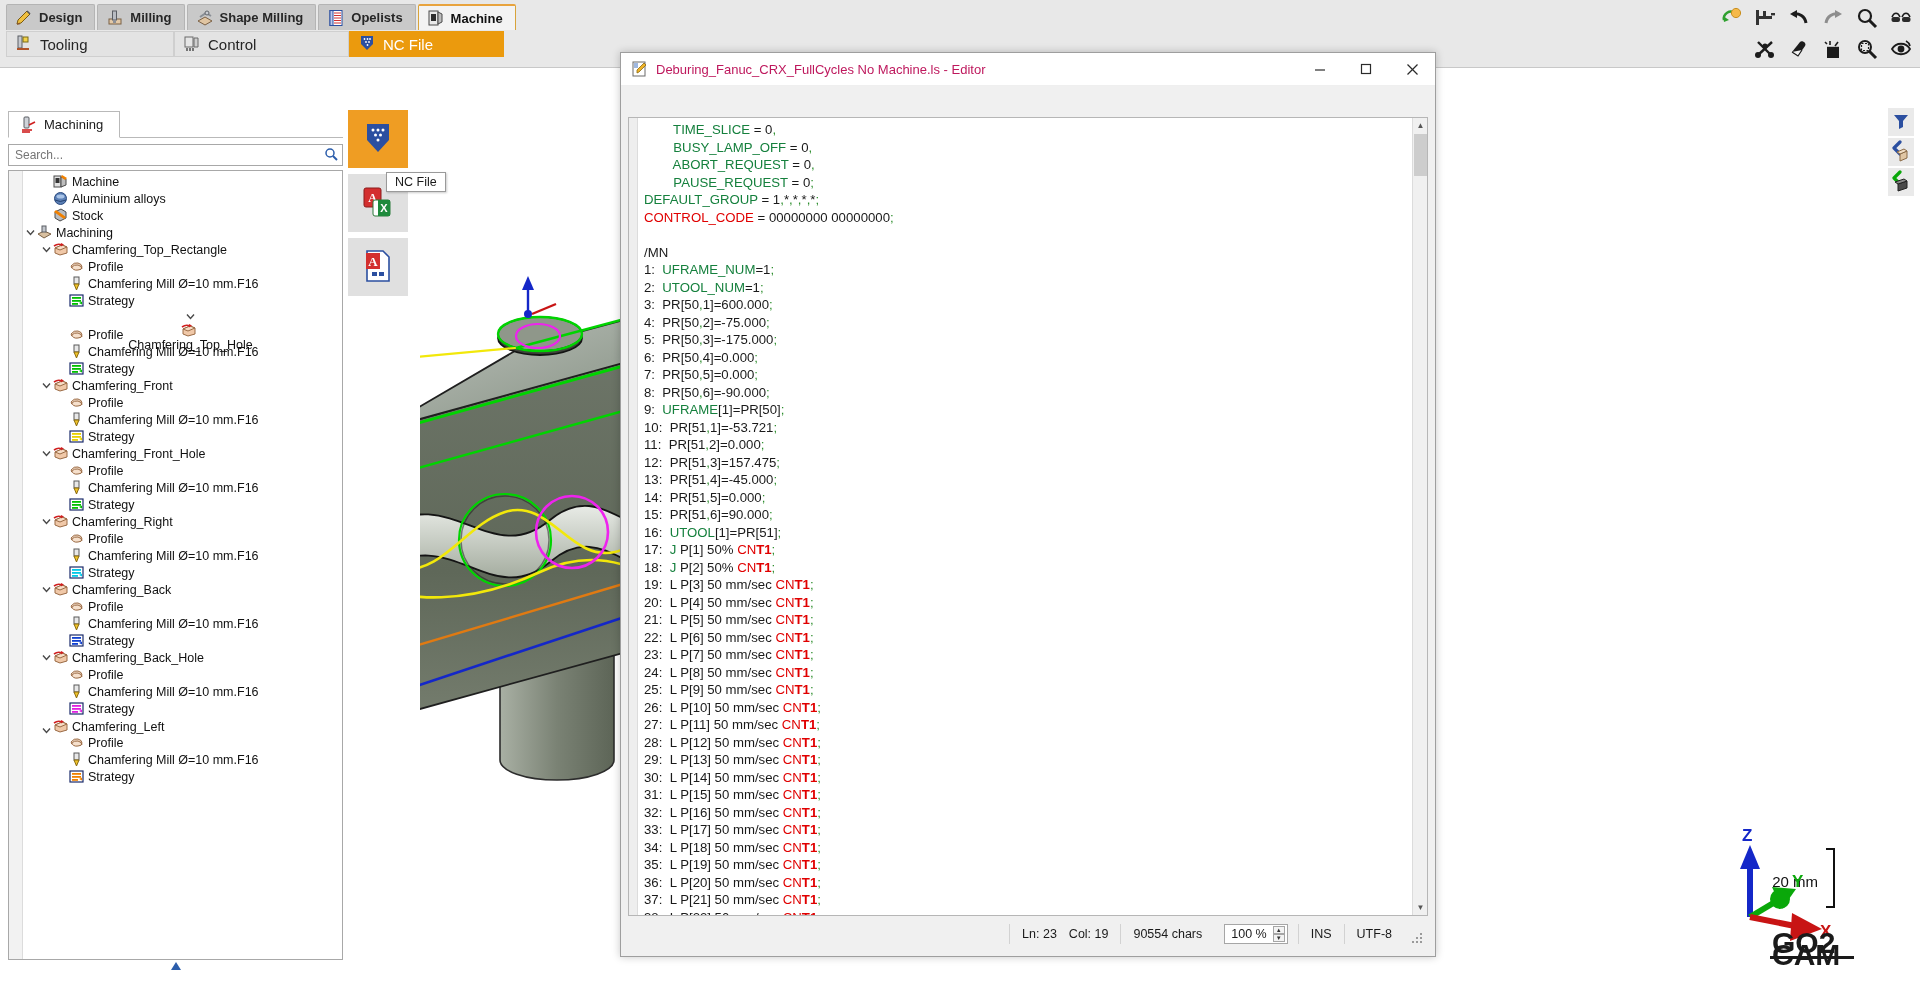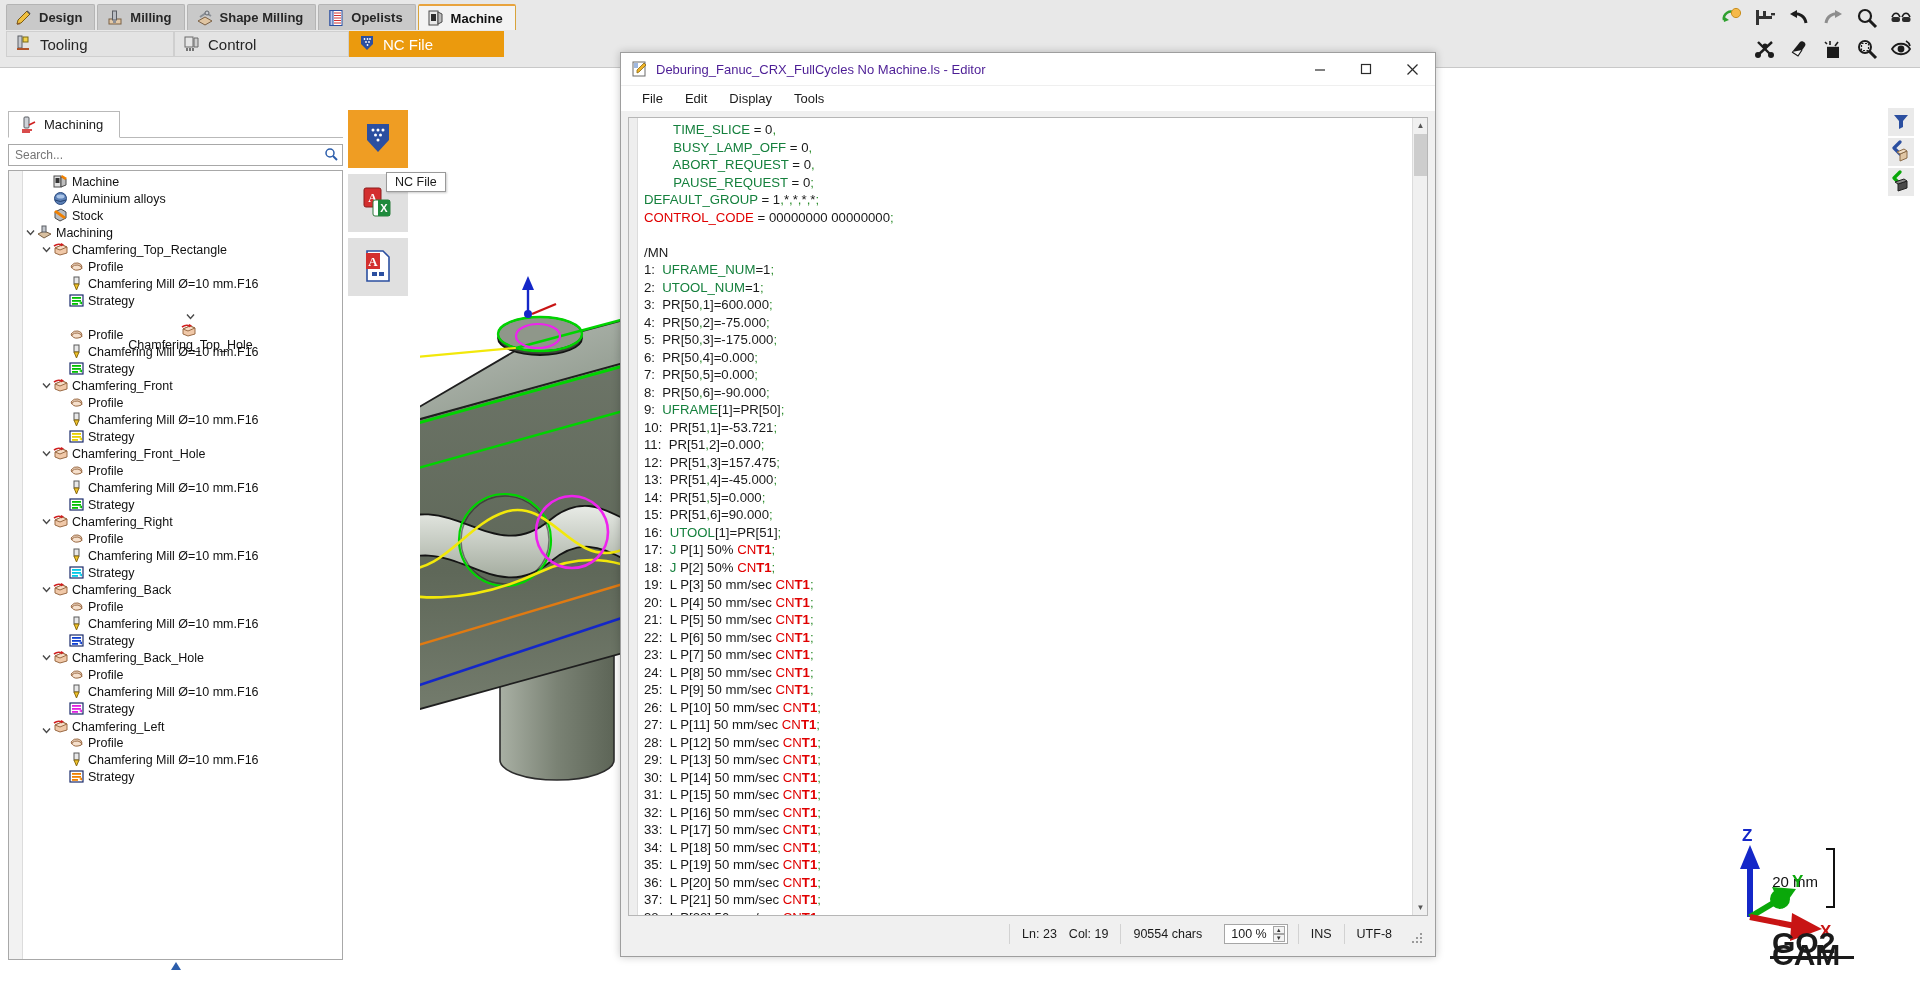--- a/index.html
+++ b/index.html
@@ -83,21 +83,21 @@
   #scalebar { position:absolute; right:28px; top:745px; width:130px; height:70px; }
 
   
   #triad { position:absolute; right:22px; bottom:10px; width:150px; height:140px; }
 
   
   #editor { position:absolute; left:620px; top:52px; width:816px; height:905px;
             background:#f0f0f0; border:1px solid #9e9e9e; box-shadow:0 0 8px rgba(0,0,0,.22); }
   #ed-title { height:33px; display:flex; align-items:center; background:#ffffff; border-bottom:1px solid #efefef; }
   #ed-title .ti { width:16px; height:16px; margin:0 8px 0 11px; }
-  #ed-titletext { flex:1; font-size:13px; color:#4c1d95; }
+  #ed-titletext { flex:1; font-size:13px; color:#be185d; }
   .winbtn { width:46px; height:32px; display:flex; align-items:center; justify-content:center; }
   #ed-menu { height:25px; display:flex; align-items:center; gap:0; background:#ffffff; padding-left:10px; }
   .mi { padding:0 11px; font-size:13px; color:#1a1a1a; height:22px; display:flex; align-items:center; }
   #ed-body { position:absolute; left:7px; top:64px; right:7px; bottom:40px; background:#ffffff;
              border:1px solid #b6b6b6; overflow:hidden; display:flex; }
   #ed-gutter { width:9px; background:#eeeeee; border-right:1px solid #dcdcdc; flex:0 0 9px; }
   #ed-code { flex:1; padding:3px 0 0 6px; font-family:"Liberation Sans", sans-serif;
              font-size:13.2px; line-height:17.5px; white-space:pre; overflow:hidden; }
   #ed-vscroll { width:15px; background:#f0f0f0; border-left:1px solid #dcdcdc; flex:0 0 15px; position:relative; }
   #ed-vscroll .arrowup, #ed-vscroll .arrowdn { position:absolute; left:0; width:15px; height:15px;
@@ -926,26 +926,20 @@
         </svg>
     </div>
     <div class="winbtn">
       <svg width="13" height="13" viewBox="0 0 13 13">
           <line x1="1.5" y1="1.5" x2="11.5" y2="11.5" stroke="#2b2b2b" stroke-width="1.3"></line>
           <line x1="11.5" y1="1.5" x2="1.5" y2="11.5" stroke="#2b2b2b" stroke-width="1.3"></line>
         </svg>
     </div>
   </div>
 
-  <div id="ed-menu">
-    <div class="mi">File</div>
-    <div class="mi">Edit</div>
-    <div class="mi">Display</div>
-    <div class="mi">Tools</div>
-  </div>
 
   <div id="ed-body">
     <div id="ed-gutter"></div>
     <div id="ed-code"><div>        <span class="c-mag">TIME_SLICE</span> = 0<span class="c-grn">,</span></div><div>        <span class="c-mag">BUSY_LAMP_OFF</span> = 0<span class="c-grn">,</span></div><div>        <span class="c-mag">ABORT_REQUEST</span> = 0<span class="c-grn">,</span></div><div>        <span class="c-mag">PAUSE_REQUEST</span> = 0<span class="c-grn">;</span></div><div><span class="c-mag">DEFAULT_GROUP</span> = 1<span class="c-grn">,</span>*<span class="c-grn">,</span>*<span class="c-grn">,</span>*<span class="c-grn">,</span>*<span class="c-grn">;</span></div><div><span class="c-red">CONTROL_CODE</span> = 00000000 00000000<span class="c-grn">;</span></div><div>&nbsp;</div><div>/MN</div><div>1:  <span class="c-mag">UFRAME_NUM</span>=1<span class="c-grn">;</span></div><div>2:  <span class="c-mag">UTOOL_NUM</span>=1<span class="c-grn">;</span></div><div>3:  PR[50<span class="c-grn">,</span>1]=600.000<span class="c-grn">;</span></div><div>4:  PR[50<span class="c-grn">,</span>2]=-75.000<span class="c-grn">;</span></div><div>5:  PR[50<span class="c-grn">,</span>3]=-175.000<span class="c-grn">;</span></div><div>6:  PR[50<span class="c-grn">,</span>4]=0.000<span class="c-grn">;</span></div><div>7:  PR[50<span class="c-grn">,</span>5]=0.000<span class="c-grn">;</span></div><div>8:  PR[50<span class="c-grn">,</span>6]=-90.000<span class="c-grn">;</span></div><div>9:  <span class="c-mag">UFRAME</span>[1]=PR[50]<span class="c-grn">;</span></div><div>10:  PR[51<span class="c-grn">,</span>1]=-53.721<span class="c-grn">;</span></div><div>11:  PR[51<span class="c-grn">,</span>2]=0.000<span class="c-grn">;</span></div><div>12:  PR[51<span class="c-grn">,</span>3]=157.475<span class="c-grn">;</span></div><div>13:  PR[51<span class="c-grn">,</span>4]=-45.000<span class="c-grn">;</span></div><div>14:  PR[51<span class="c-grn">,</span>5]=0.000<span class="c-grn">;</span></div><div>15:  PR[51<span class="c-grn">,</span>6]=90.000<span class="c-grn">;</span></div><div>16:  <span class="c-mag">UTOOL</span>[1]=PR[51]<span class="c-grn">;</span></div><div>17:  <span class="c-mag">J</span> P[1] 50% <span class="c-red">CN</span><span class="c-redb">T1</span><span class="c-grn">;</span></div><div>18:  <span class="c-mag">J</span> P[2] 50% <span class="c-red">CN</span><span class="c-redb">T1</span><span class="c-grn">;</span></div><div>19:  L P[3] 50 mm/sec <span class="c-red">CN</span><span class="c-redb">T1</span><span class="c-grn">;</span></div><div>20:  L P[4] 50 mm/sec <span class="c-red">CN</span><span class="c-redb">T1</span><span class="c-grn">;</span></div><div>21:  L P[5] 50 mm/sec <span class="c-red">CN</span><span class="c-redb">T1</span><span class="c-grn">;</span></div><div>22:  L P[6] 50 mm/sec <span class="c-red">CN</span><span class="c-redb">T1</span><span class="c-grn">;</span></div><div>23:  L P[7] 50 mm/sec <span class="c-red">CN</span><span class="c-redb">T1</span><span class="c-grn">;</span></div><div>24:  L P[8] 50 mm/sec <span class="c-red">CN</span><span class="c-redb">T1</span><span class="c-grn">;</span></div><div>25:  L P[9] 50 mm/sec <span class="c-red">CN</span><span class="c-redb">T1</span><span class="c-grn">;</span></div><div>26:  L P[10] 50 mm/sec <span class="c-red">CN</span><span class="c-redb">T1</span><span class="c-grn">;</span></div><div>27:  L P[11] 50 mm/sec <span class="c-red">CN</span><span class="c-redb">T1</span><span class="c-grn">;</span></div><div>28:  L P[12] 50 mm/sec <span class="c-red">CN</span><span class="c-redb">T1</span><span class="c-grn">;</span></div><div>29:  L P[13] 50 mm/sec <span class="c-red">CN</span><span class="c-redb">T1</span><span class="c-grn">;</span></div><div>30:  L P[14] 50 mm/sec <span class="c-red">CN</span><span class="c-redb">T1</span><span class="c-grn">;</span></div><div>31:  L P[15] 50 mm/sec <span class="c-red">CN</span><span class="c-redb">T1</span><span class="c-grn">;</span></div><div>32:  L P[16] 50 mm/sec <span class="c-red">CN</span><span class="c-redb">T1</span><span class="c-grn">;</span></div><div>33:  L P[17] 50 mm/sec <span class="c-red">CN</span><span class="c-redb">T1</span><span class="c-grn">;</span></div><div>34:  L P[18] 50 mm/sec <span class="c-red">CN</span><span class="c-redb">T1</span><span class="c-grn">;</span></div><div>35:  L P[19] 50 mm/sec <span class="c-red">CN</span><span class="c-redb">T1</span><span class="c-grn">;</span></div><div>36:  L P[20] 50 mm/sec <span class="c-red">CN</span><span class="c-redb">T1</span><span class="c-grn">;</span></div><div>37:  L P[21] 50 mm/sec <span class="c-red">CN</span><span class="c-redb">T1</span><span class="c-grn">;</span></div><div>38:  L P[22] 50 mm/sec <span class="c-red">CN</span><span class="c-redb">T1</span><span class="c-grn">;</span></div></div>
     <div id="ed-vscroll">
       <div class="arrowup">▲</div>
       <div id="ed-thumb"></div>
       <div class="arrowdn">▼</div>
     </div>
   </div>

